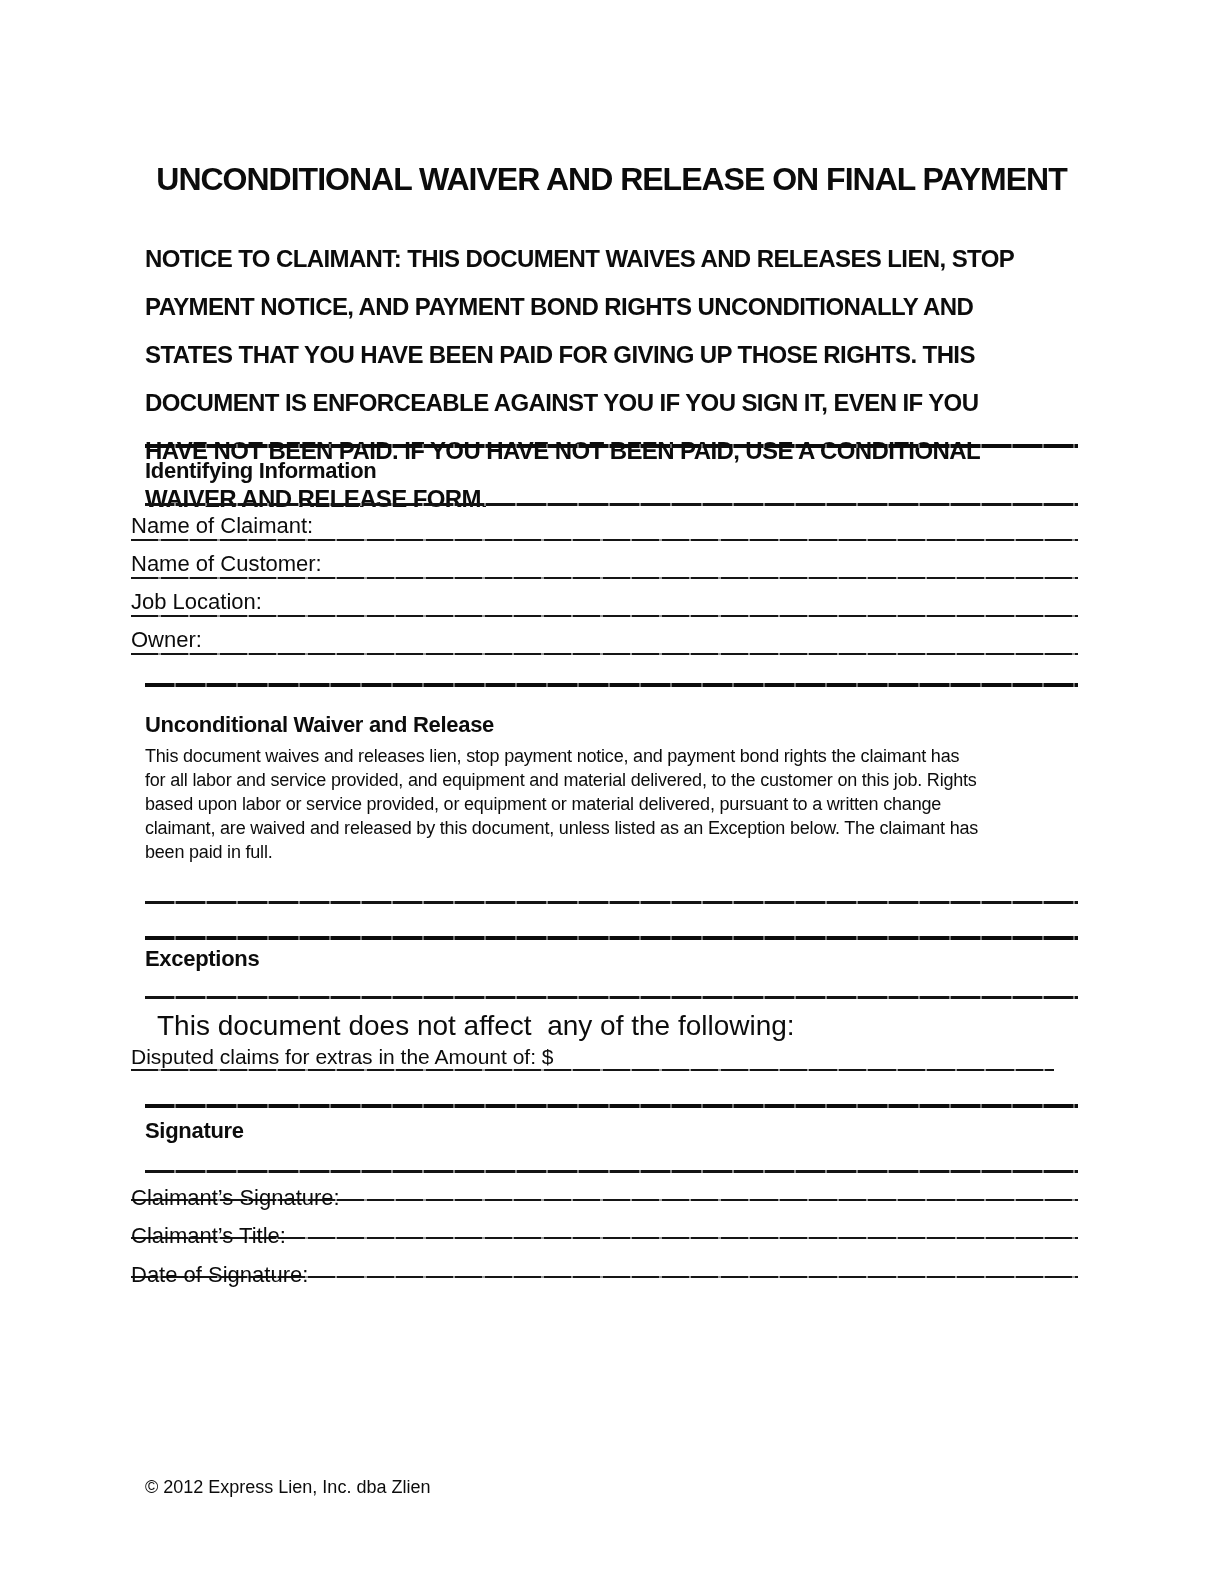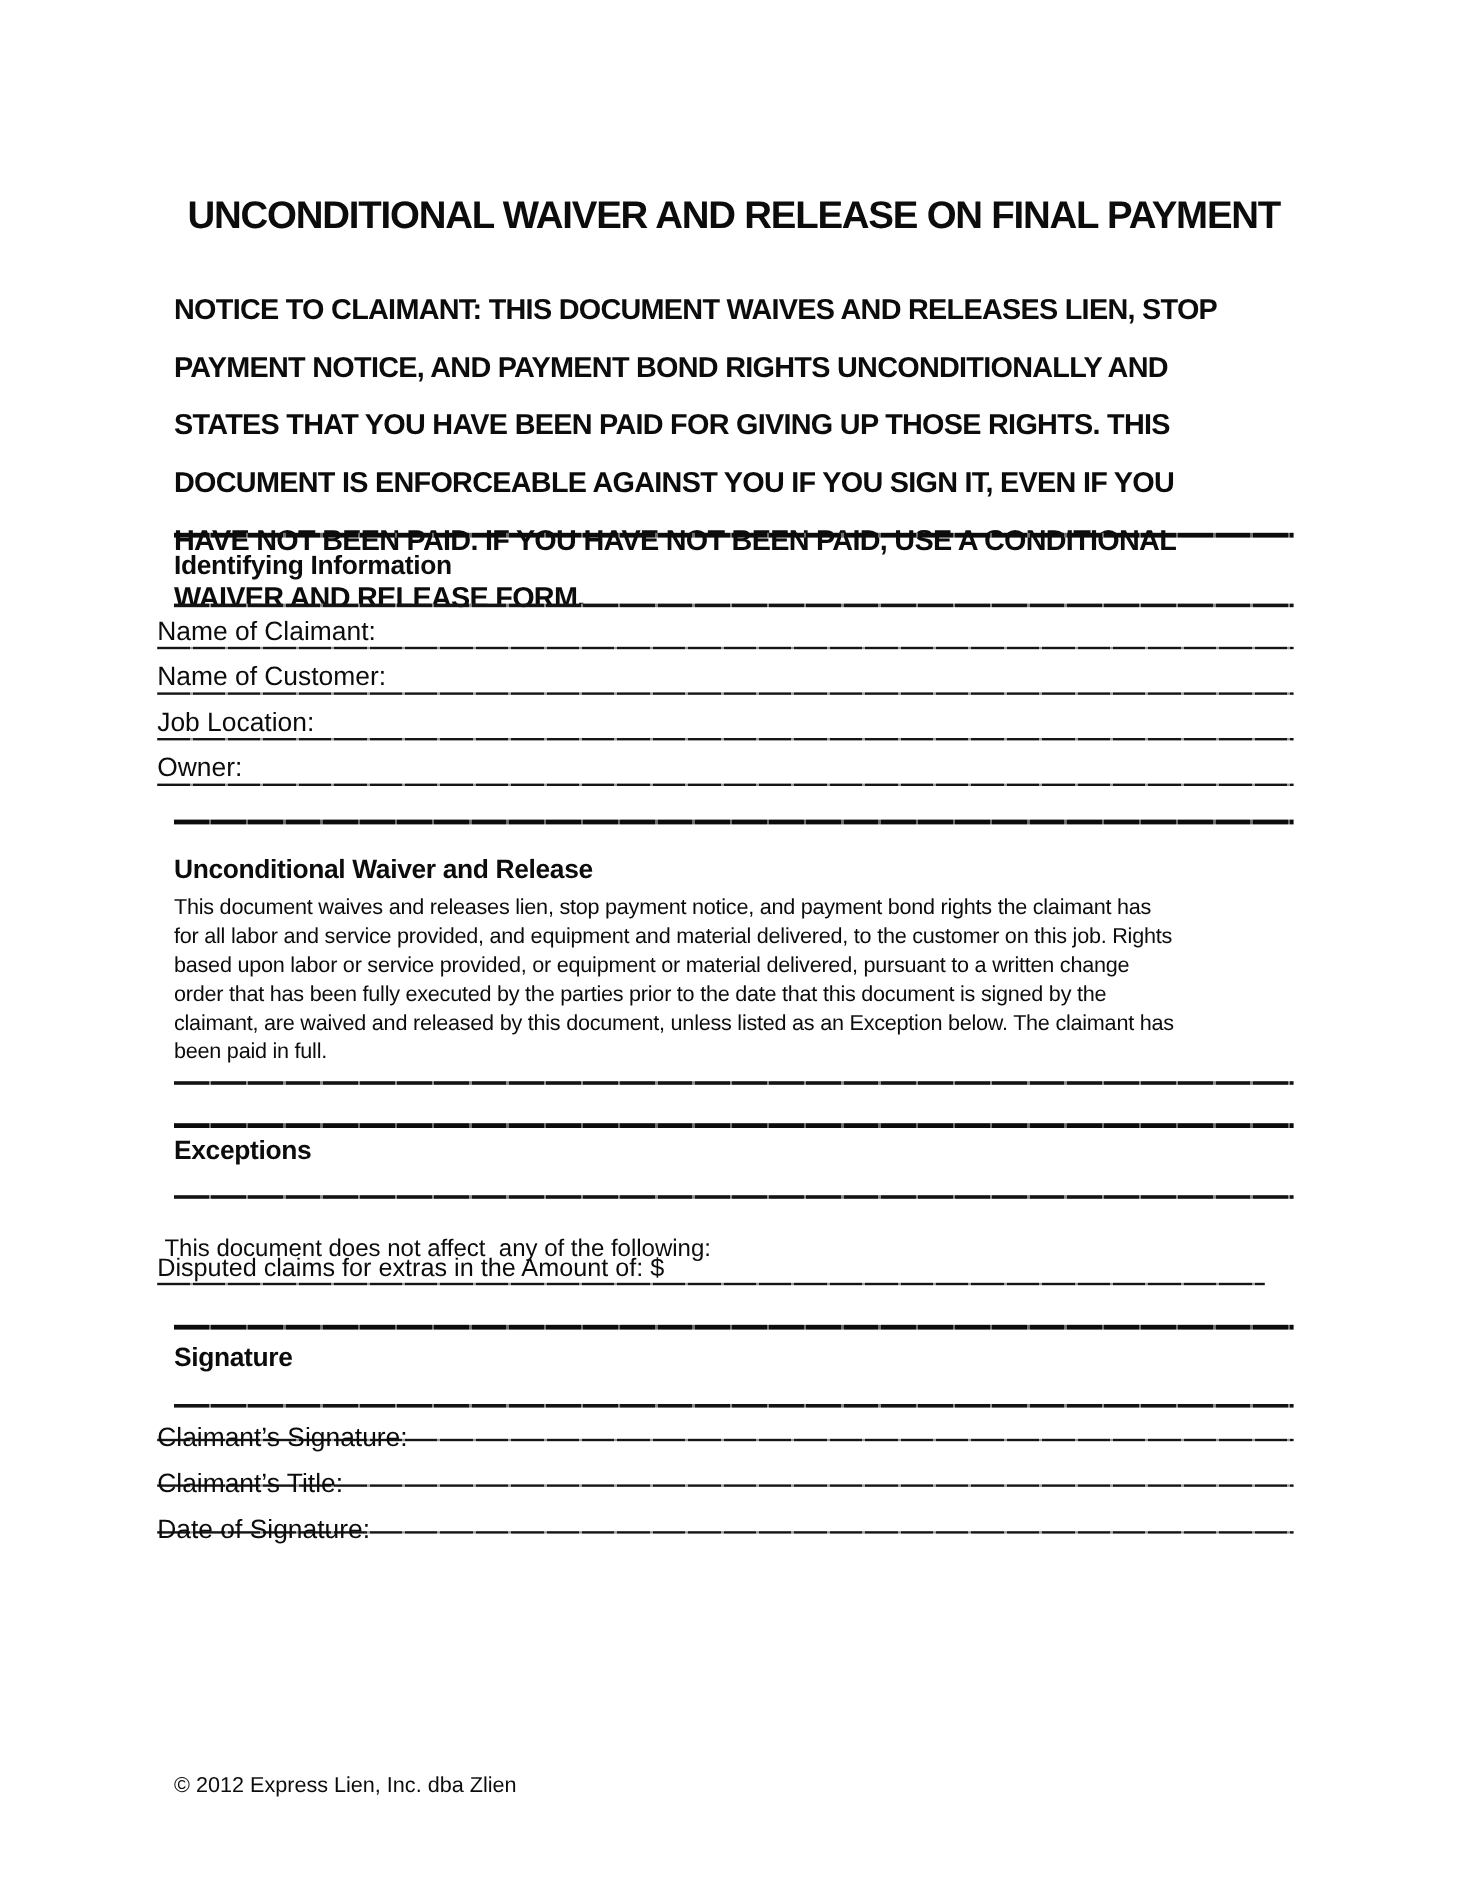--- a/index.html
+++ b/index.html
@@ -31,22 +31,22 @@
     position:absolute;left:145px;width:933px;
     font-weight:bold;font-size:22px;letter-spacing:-0.3px;
     white-space:nowrap;
   }
   .body-text{
     position:absolute;left:145px;width:936px;
     font-size:18px;line-height:24px;letter-spacing:-0.2px;
   }
   .body-line{white-space:nowrap;}
   .plain-text{
-    position:absolute;left:137px;
-    font-size:20px;white-space:pre;margin-top:20px;
+    position:absolute;left:157px;
+    font-size:28px;white-space:pre;
   }
   .footer-text{
     position:absolute;left:145px;top:1477px;
     font-size:18px;white-space:nowrap;
   }
   
   .rule{position:absolute;left:145px;right:146px;}
   .rule.thick{
     height:4px;
     background:repeating-linear-gradient(to right,var(--ink) 0px,var(--ink) 29px,#6f6f6f 29px,#6f6f6f 31px);
@@ -105,21 +105,20 @@
     <span class="label">Owner:</span>
     <span class="blank"></span>
   </div>
 
   <div class="rule thick" style="top:683px"></div>
   <div class="sec-heading" style="top:712px">Unconditional Waiver and Release</div>
   <div class="body-text" style="top:744px">
     <div class="body-line">This document waives and releases lien, stop payment notice, and payment bond rights the claimant has</div>
     <div class="body-line">for all labor and service provided, and equipment and material delivered, to the customer on this job. Rights</div>
     <div class="body-line">based upon labor or service provided, or equipment or material delivered, pursuant to a written change</div>
-    <div class="body-line">order that has been fully executed by the parties prior to the date that this document is signed by the</div>
     <div class="body-line">claimant, are waived and released by this document, unless listed as an Exception below. The claimant has</div>
     <div class="body-line">been paid in full.</div>
   </div>
   <div class="rule mid" style="top:901px"></div>
 
   <div class="rule thick" style="top:936px"></div>
   <div class="sec-heading" style="top:946px">Exceptions</div>
   <div class="rule mid" style="top:996px"></div>
 
   <div class="plain-text" style="top:1010px">This document does not affect  any of the following:</div>

